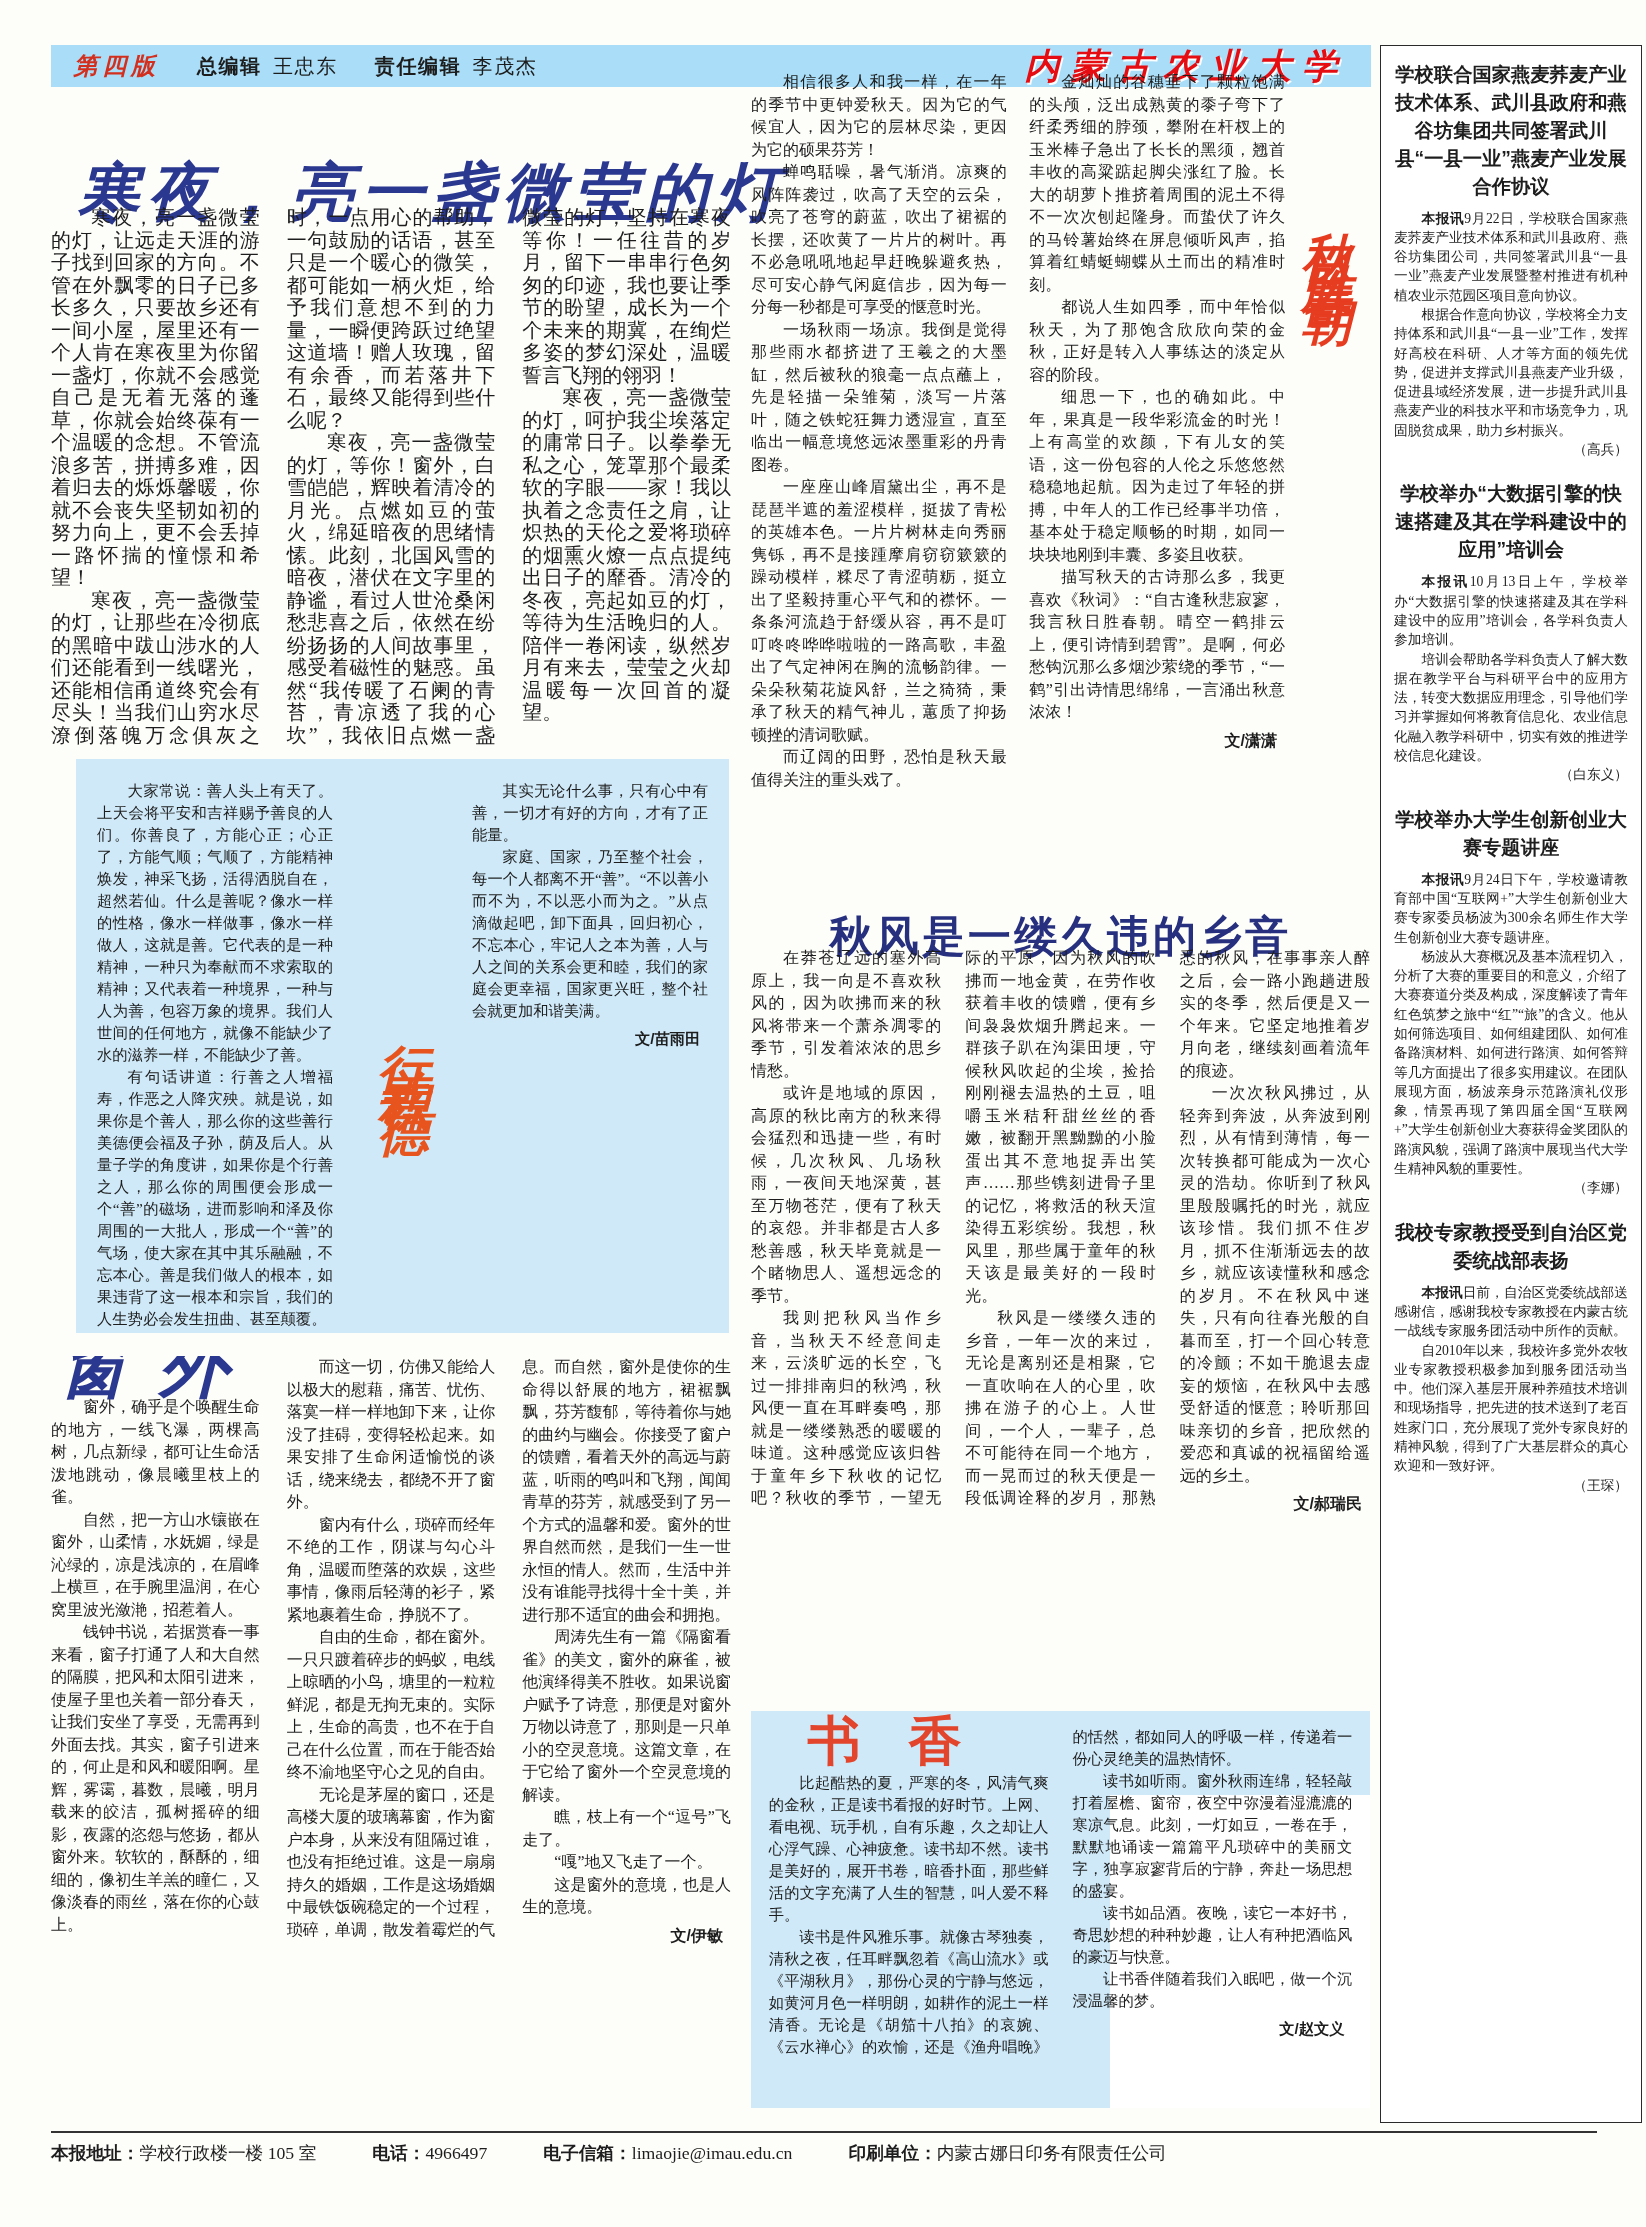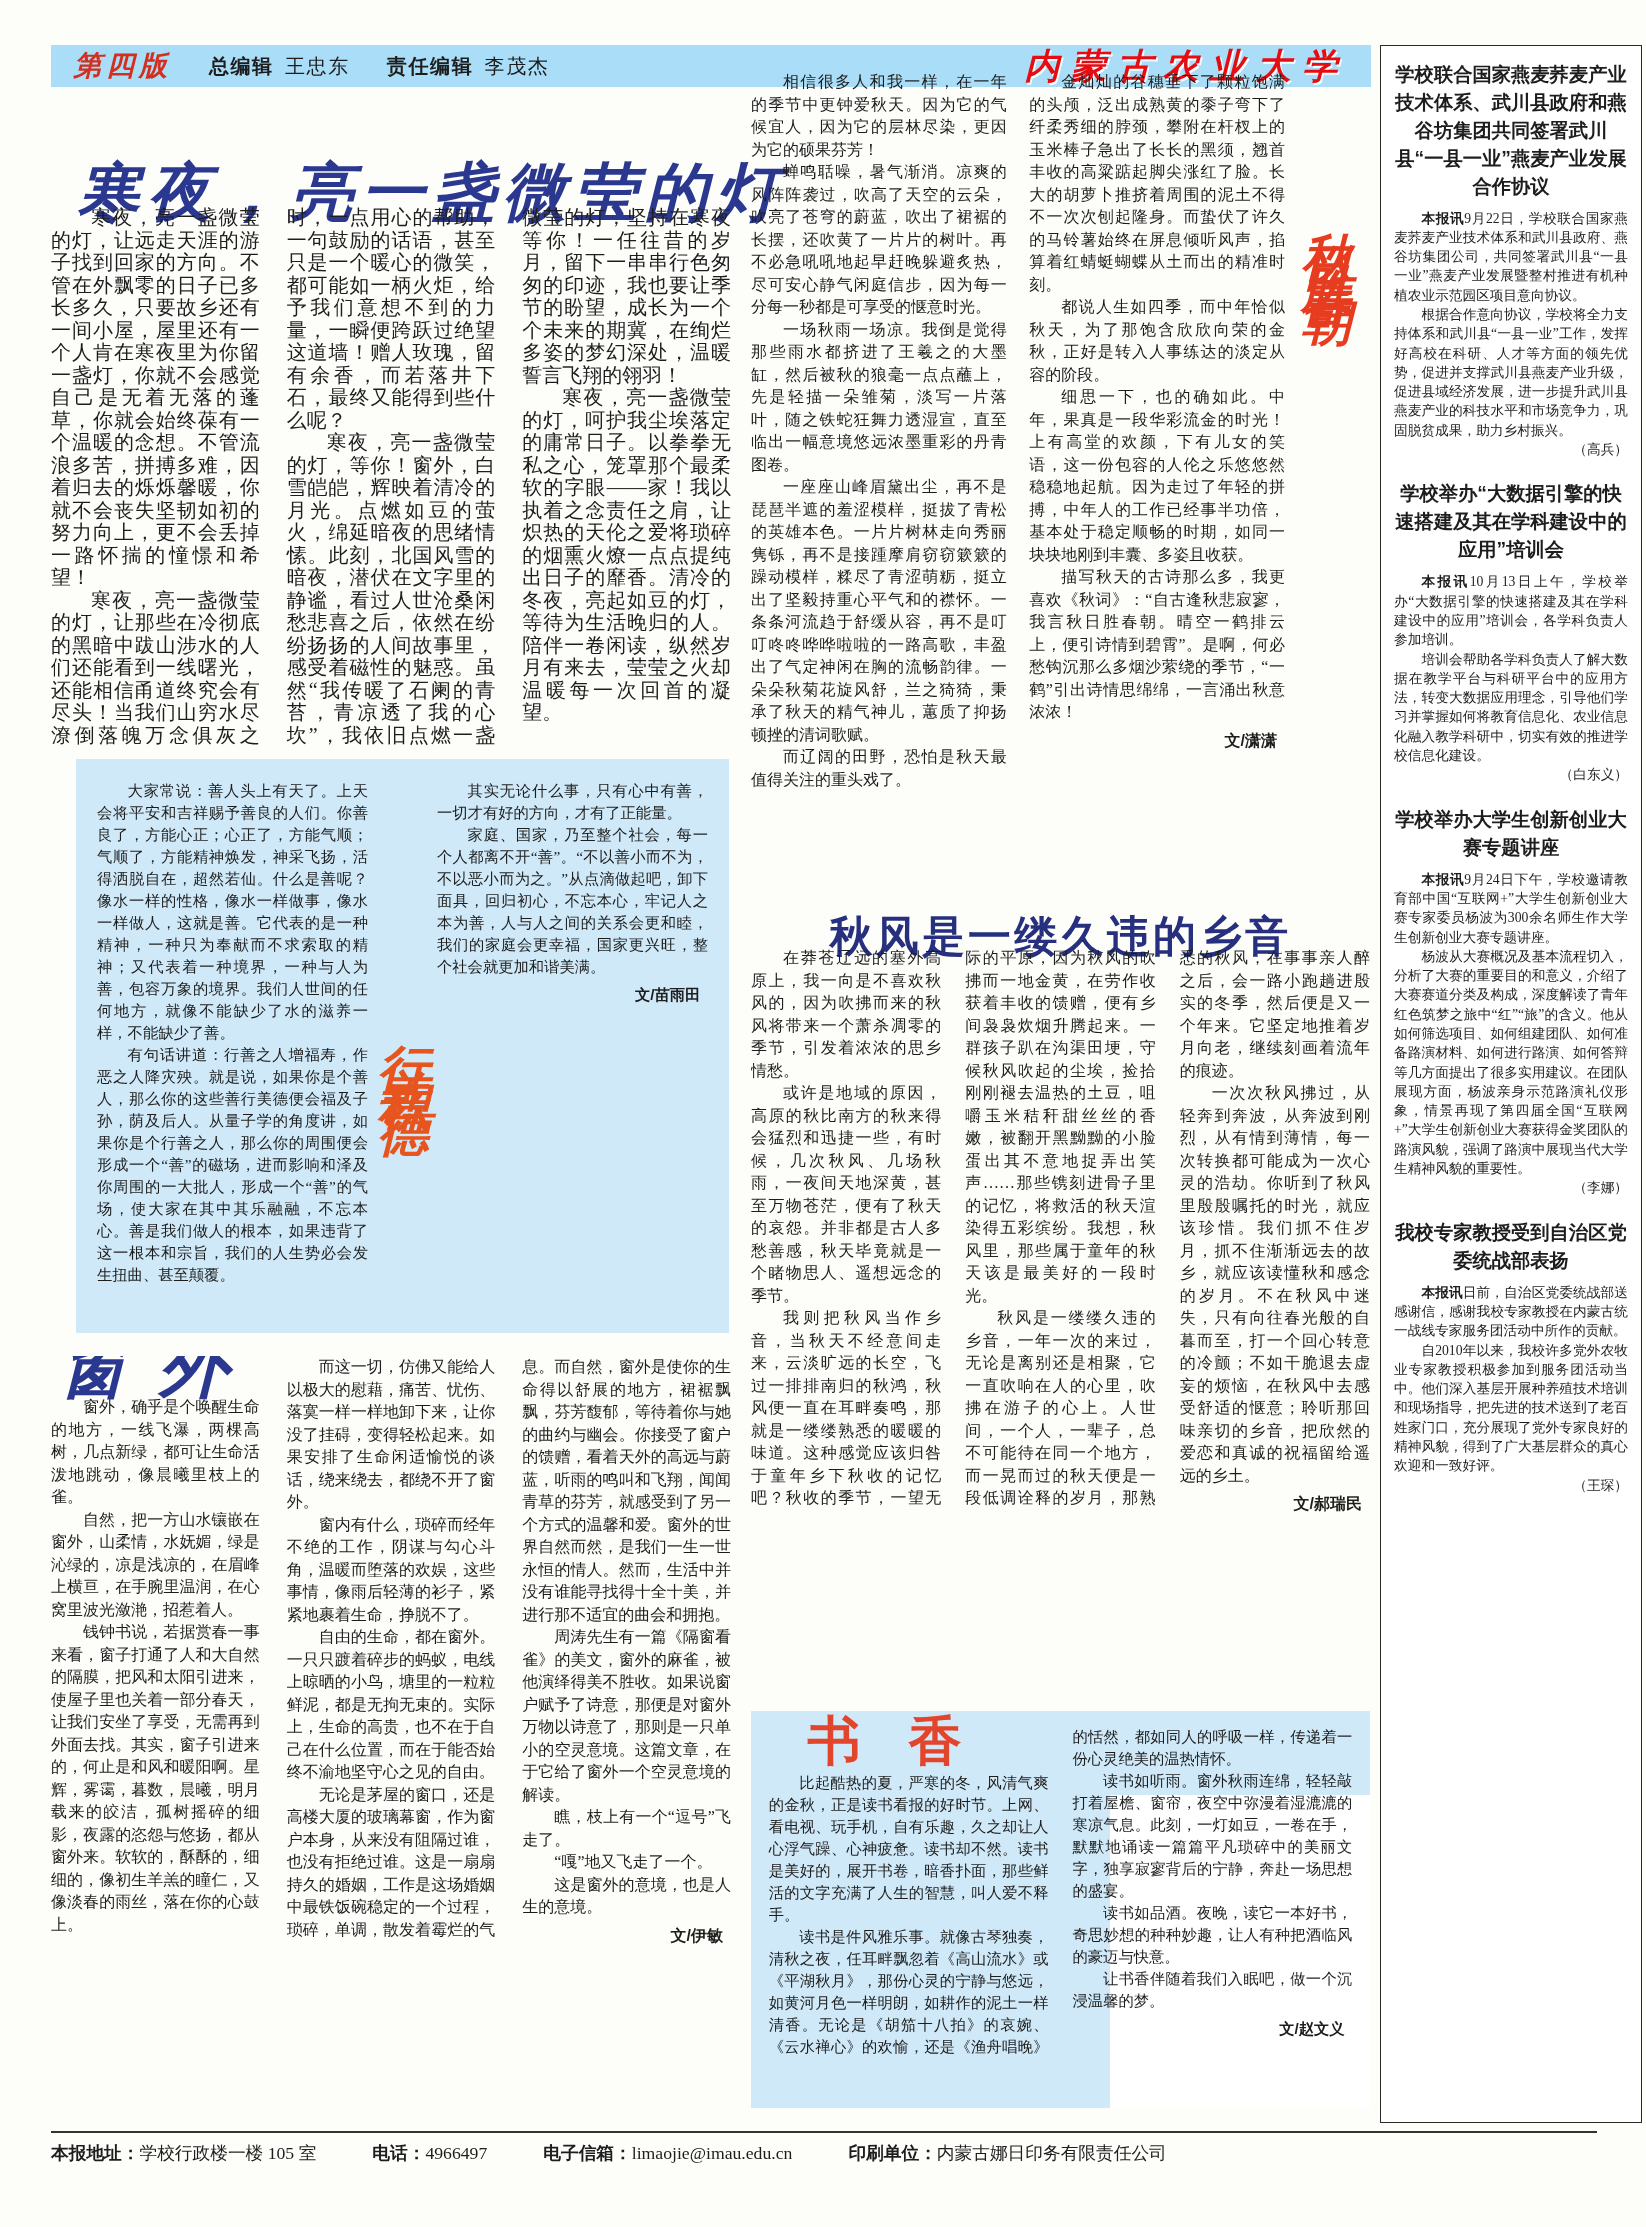--- a/index.html
+++ b/index.html
@@ -3,41 +3,41 @@
 <meta charset="utf-8">
 <style>
   html,body{margin:0;padding:0;background:#e9e9e9;}
   .page{position:relative;width:1647px;height:2227px;background:#fdfdfa;margin:0 auto;
         font-family:"Liberation Serif","DejaVu Serif",serif;color:#1d1d1d;overflow:hidden;}
   [data-name]{box-sizing:border-box;}
 
   
   .header-band{position:absolute;left:51px;top:45px;width:1320px;height:42px;background:#aadef8;
                display:flex;align-items:center;gap:37px;padding:0 22.5px;font-family:"Liberation Sans","DejaVu Sans",sans-serif;}
-  .edition{color:#d32f1e;font-size:28px;font-weight:bold;font-style:italic;letter-spacing:4.8px;}
+  .edition{color:#d32f1e;font-size:24px;font-weight:bold;font-style:italic;letter-spacing:4.8px;}
   .ed-group{font-size:20px;letter-spacing:1.6px;}
   .ed-group b{margin-right:11.3px;}
   .masthead{margin-left:auto;color:#e60d12;font-size:35px;font-weight:bold;font-style:italic;
             letter-spacing:11.3px;text-shadow:1.6px 1.6px 0 rgba(255,255,255,.95);white-space:nowrap;}
 
   
   .para{margin:0;text-indent:2em;text-align:justify;}
   .byline{text-align:right;font-weight:bold;font-family:"Liberation Sans","DejaVu Sans",sans-serif;
           margin-top:6.4px;padding-right:.5em;}
   .credit{text-align:right;}
 
   
   .a-title{position:absolute;left:77px;top:108px;width:667px;color:#2b3890;font-size:63px;font-weight:bold;
            font-style:italic;letter-spacing:8px;white-space:nowrap;}
   .a-body{position:absolute;left:51px;top:206px;width:680px;height:548px;column-count:3;column-gap:27px;
           font-size:20px;line-height:22.5px;overflow:hidden;}
 
   
   .b-box{position:absolute;left:76px;top:759px;width:653px;height:574px;background:#cfe9f8;
-         display:flex;gap:0;padding:21px 21px;overflow:hidden;}
+         display:flex;gap:35px;padding:21px 21px;overflow:hidden;}
   .b-col{flex:1;font-size:15.3px;line-height:22px;}
   .b-title-wrap{width:69px;display:flex;align-items:center;justify-content:center;}
   .b-title{writing-mode:vertical-rl;color:#e8541e;font-size:51px;font-weight:bold;font-style:italic;
            letter-spacing:21px;}
 
   
   .c-body{position:absolute;left:51px;top:1356px;width:680px;height:751px;column-count:3;column-gap:27px;
           font-size:16px;line-height:22.5px;overflow:hidden;}
   .c-title{color:#2b3890;font-size:69px;font-weight:bold;font-style:italic;letter-spacing:31px;
            text-indent:0;margin:0 0 17.7px 8px;}

